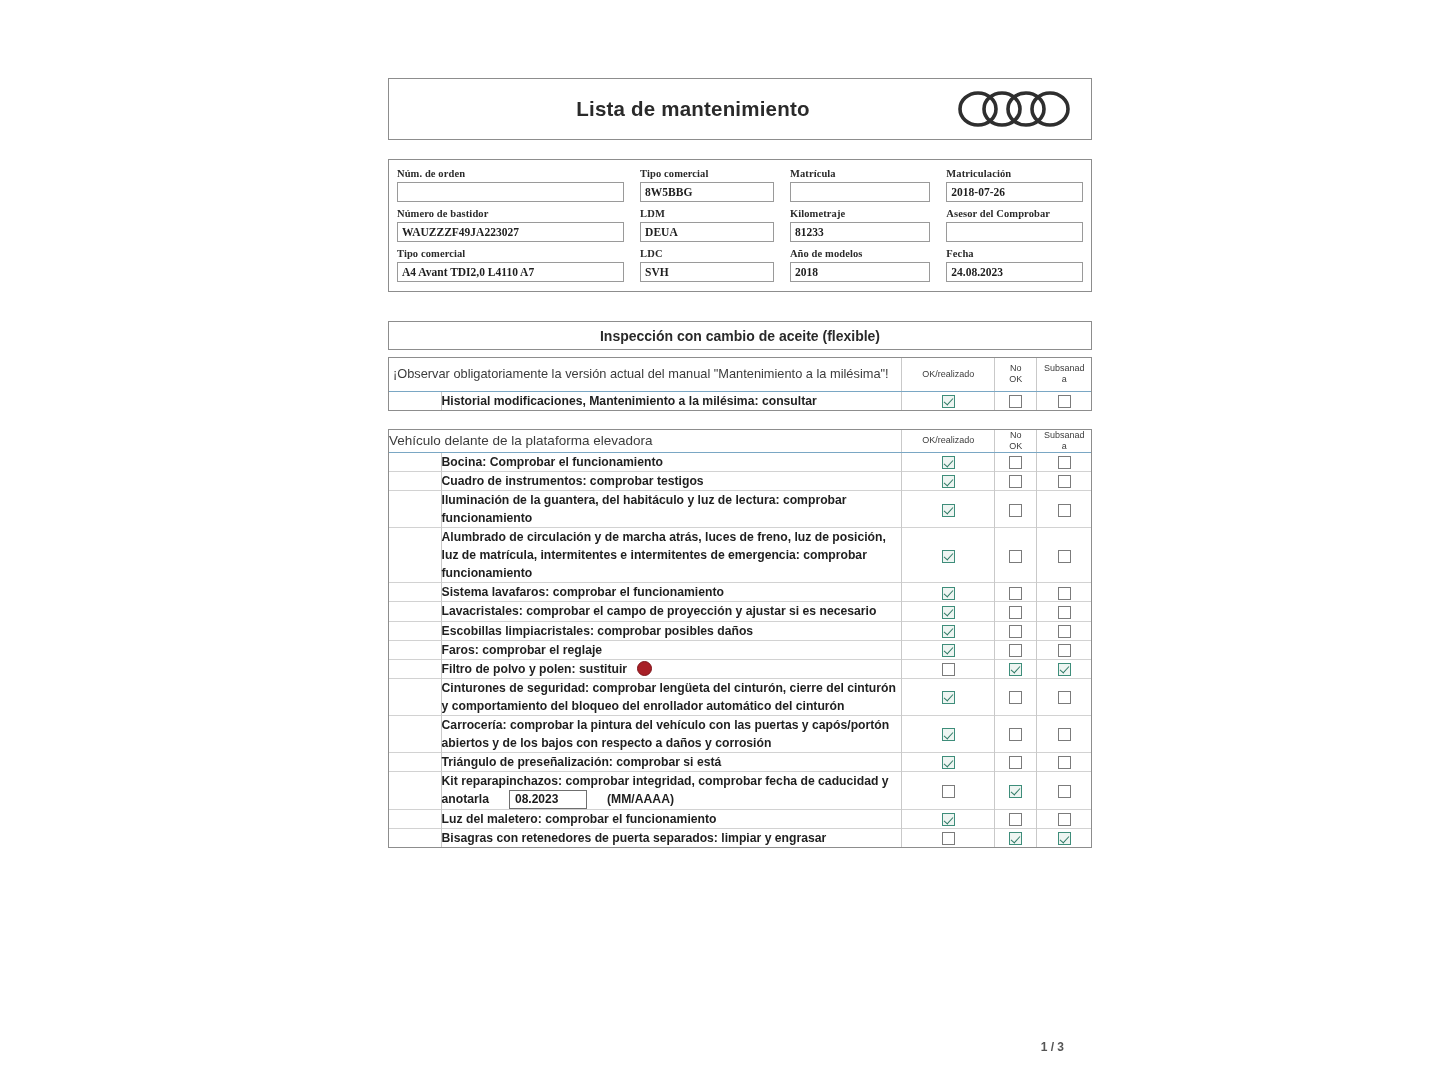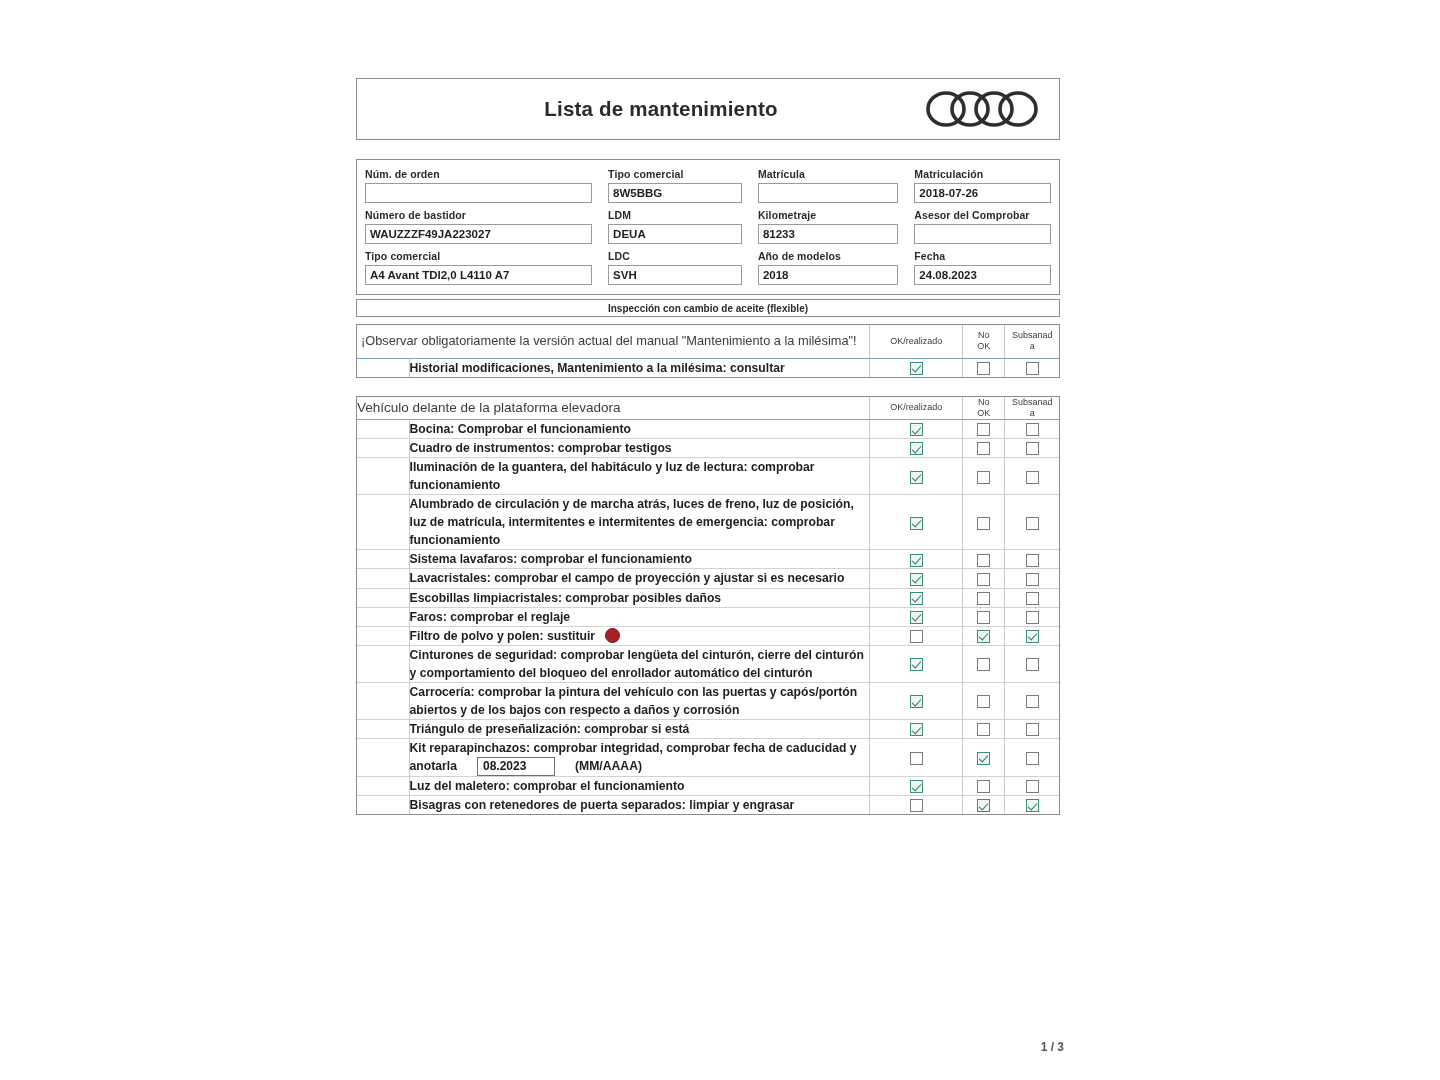--- a/index.html
+++ b/index.html
@@ -10,21 +10,21 @@
     font-family: "Liberation Sans", sans-serif;
     overflow: hidden;
   }
   .page {
     position: relative;
     width: 1440px; height: 1080px;
     background: #ffffff;
   }
   .sheet {
     position: absolute;
-    left: 356px; top: 78px;
+    left: 388px; top: 78px;
     width: 704px;
   }
 
   
   .title-bar {
     display: flex; align-items: center;
     height: 62px;
     border: 1.5px solid #8d8d8d;
     background: #fff;
     position: relative;
@@ -48,20 +48,21 @@
   .fields {
     margin-top: 19px;
     border: 1.5px solid #8d8d8d;
     padding: 8px 8px 9px 8px;
     background: #fff;
   }
   .field-row {
     display: flex;
     gap: 7px;
     margin-bottom: 6px;
+    font-family: Liberation Serif, serif;
   }
   .field-row:last-child { margin-bottom: 0; }
   .fld { padding-right: 9px; }
   .fld.w2 { width: 250px; }
   .fld.w1 { width: 151px; }
   .fld.w1b { width: 158px; }
   .fld.last { padding-right: 0; width: 145px; }
   .fld-label {
     font-size: 10.5px;
     font-weight: bold;
@@ -78,27 +79,27 @@
     font-weight: bold;
     color: #1f1f1f;
     line-height: 18px;
     padding: 0 4px;
     overflow: hidden;
     white-space: nowrap;
   }
 
   
   .section-bar {
-    margin-top: 4px;
-    height: 18px;
+    margin-top: 29px;
+    height: 29px;
     border: 1.5px solid #8d8d8d;
     display: flex;
     align-items: center;
     justify-content: center;
-    font-size: 10px;
+    font-size: 14px;
     font-weight: bold;
     color: #2a2a2a;
     background: #fff;
   }
 
   
   .chk-table {
     margin-top: 7px;
     border: 1.5px solid #8d8d8d;
     background: #fff;

